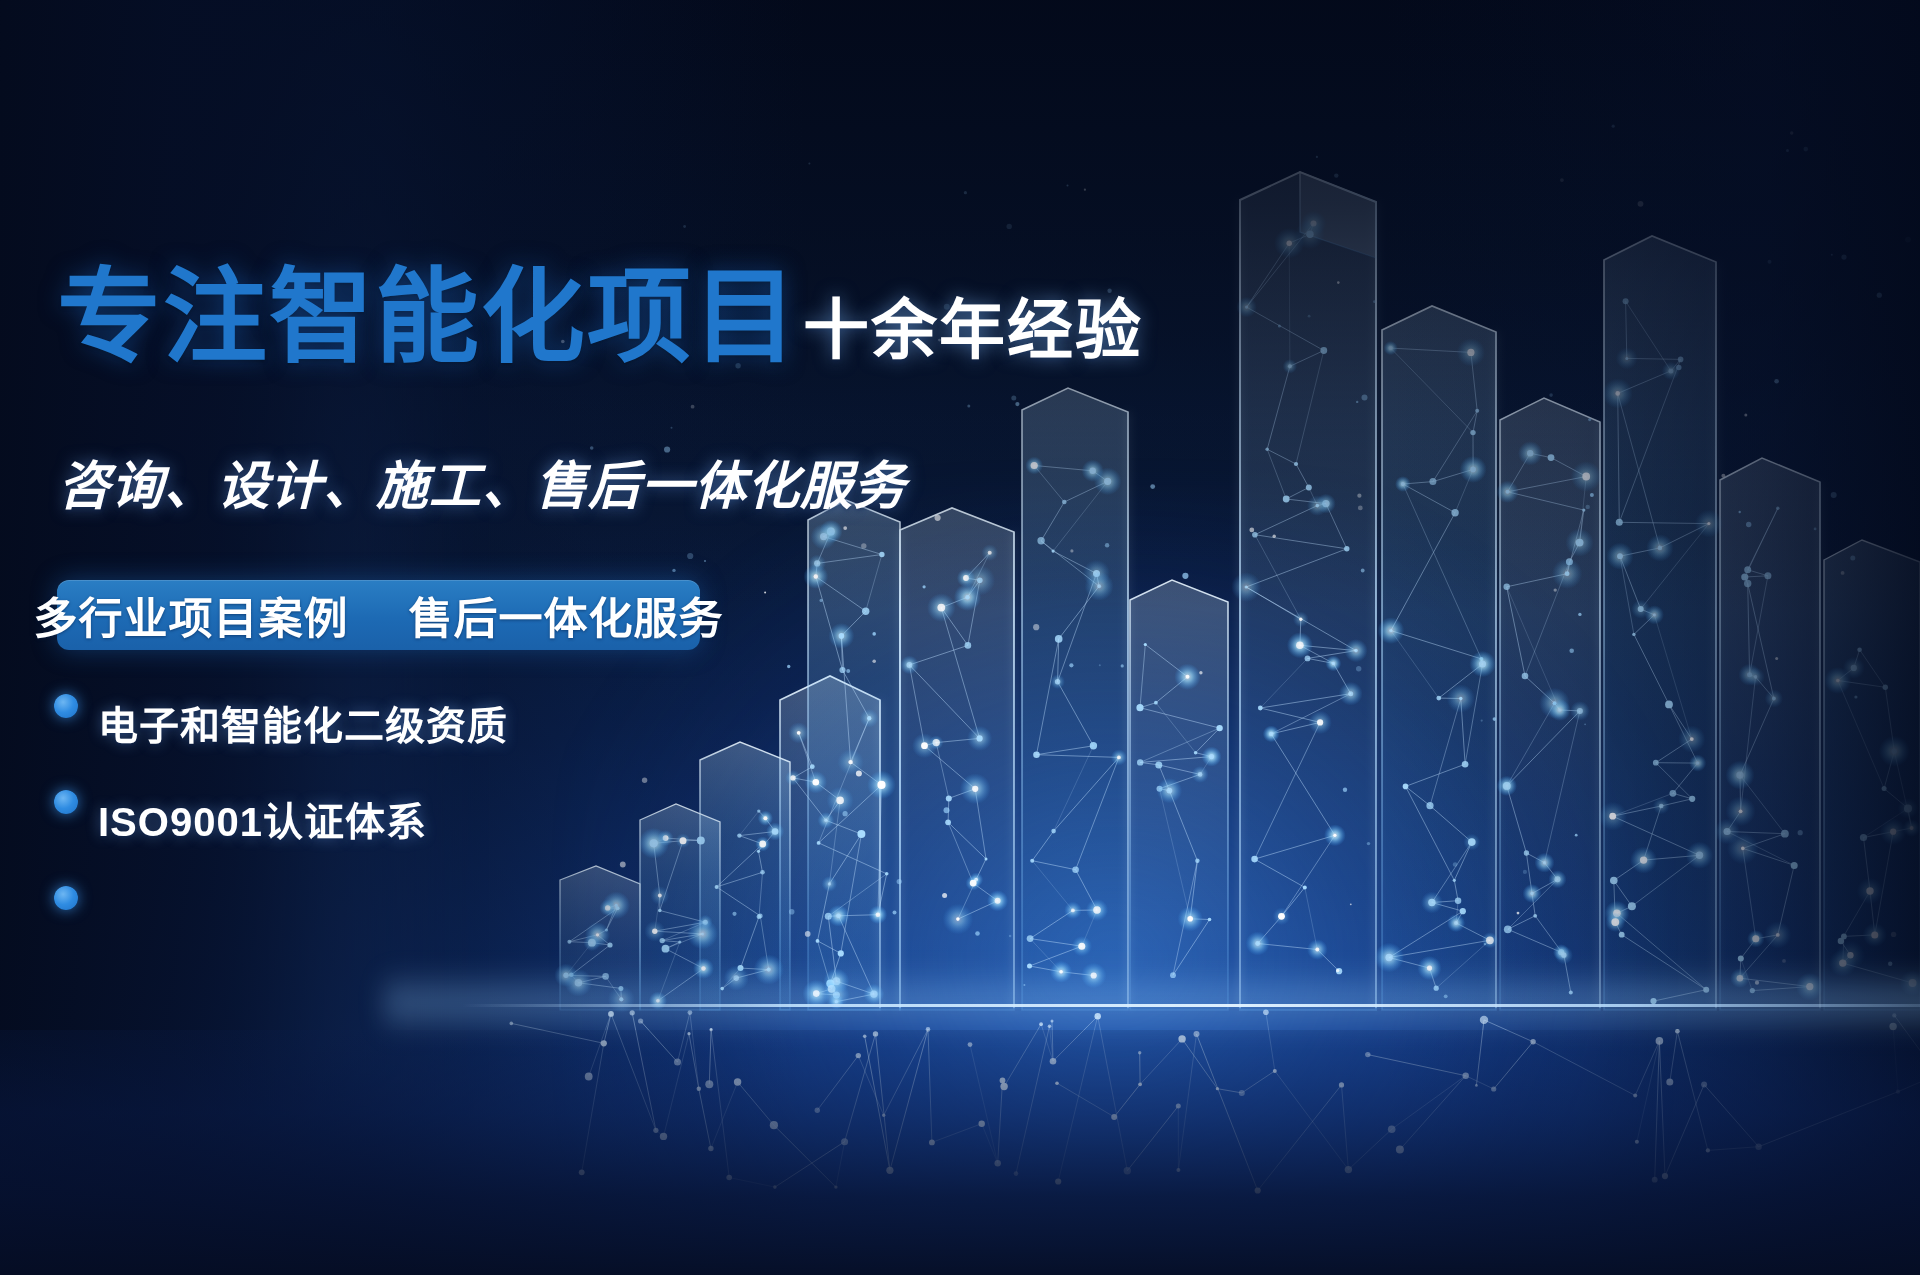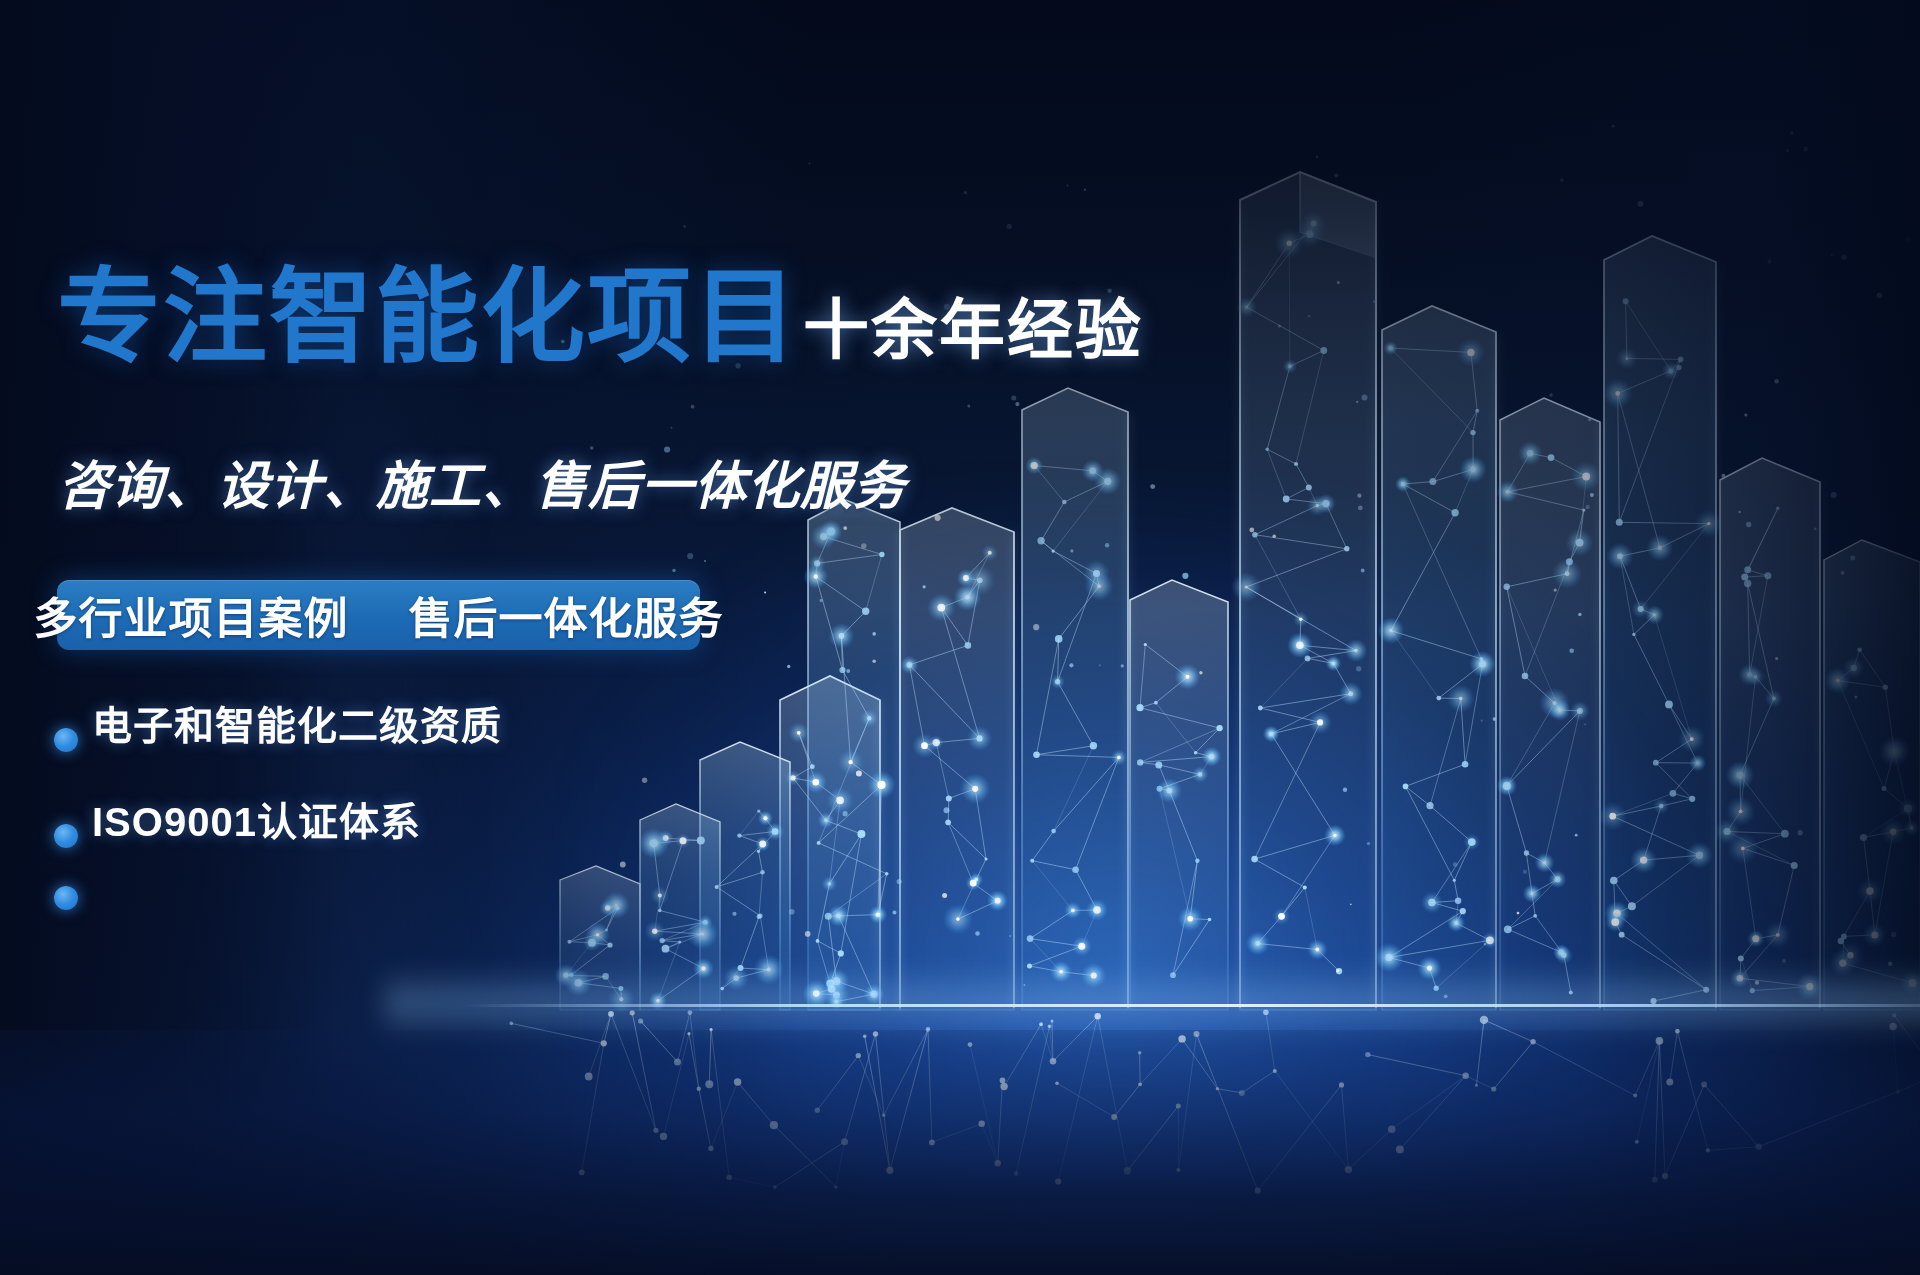--- a/index.html
+++ b/index.html
@@ -151,22 +151,22 @@
 
   .bullets{
     position:absolute;
     left:54px; top:694px;
     display:flex;
     flex-direction:column;
     gap:38px;
   }
   .bullet{
     display:flex;
-    align-items:flex-end;
-    gap:14px;
+    align-items:flex-start;
+    gap:20px;
     white-space:nowrap;
   }
   .bullet-dot{
     width:24px; height:24px;
     border-radius:50%;
     background:radial-gradient(circle at 38% 34%, #6db6f2 0%, #2f8ce2 48%, #1f72c8 100%);
     box-shadow:0 0 14px rgba(60,150,235,.75);
     flex:0 0 auto;
   }
   .bullet-text{

